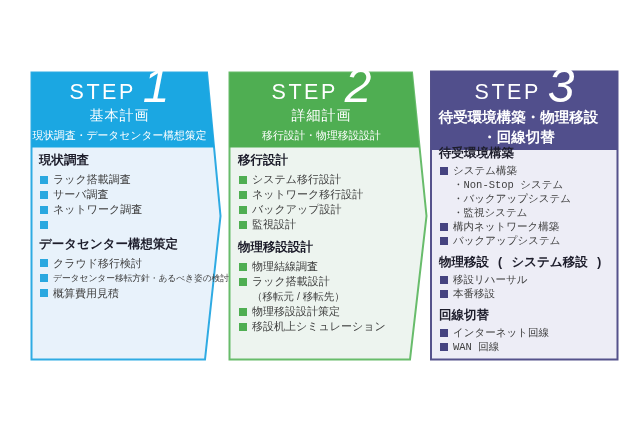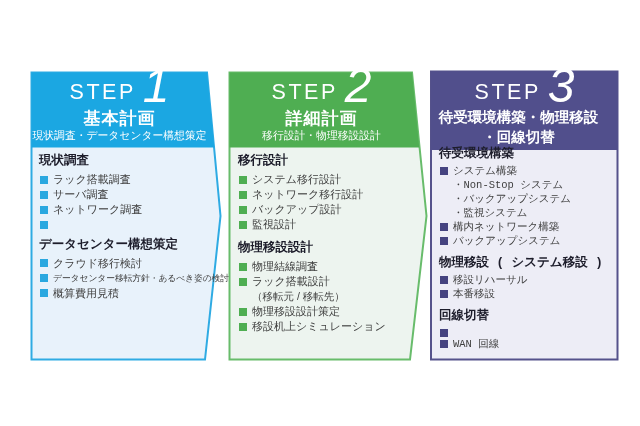--- a/index.html
+++ b/index.html
@@ -17,21 +17,21 @@
   .step-head {
     position:absolute; top:56px; left:0; right:0; height:52px;
     display:flex; align-items:flex-end; justify-content:center;
     color:#ffffff;
   }
   .word { font-size:21.5px; letter-spacing:2.5px; padding-bottom:3px; font-weight:300; }
   .num  { font-size:48px; font-style:italic; line-height:0.92; margin-left:7px; font-weight:300; }
 
   .title {
     position:absolute; top:107px; left:0; right:0; text-align:center;
-    color:#ffffff; font-size:17px; font-weight:bold; letter-spacing:1px;
+    color:#ffffff; font-size:14px; font-weight:normal; letter-spacing:1px;
     white-space:nowrap;
   }
   .subtitle {
     position:absolute; top:129px; left:0; right:0; text-align:center;
     color:#ffffff; font-size:10.8px; white-space:nowrap;
   }
   .title-multi {
     position:absolute; top:108px; left:0; right:12px; text-align:center;
     color:#ffffff; font-size:14.5px; font-weight:bold; line-height:19.5px;
     white-space:nowrap;
@@ -192,20 +192,21 @@
           <span class="bullet" style="background: rgb(69, 67, 128);"></span>
           <span class="item-text">移設リハーサル</span>
         </div>
         <div class="item">
           <span class="bullet" style="background: rgb(69, 67, 128);"></span>
           <span class="item-text">本番移設</span>
         </div>
         <div class="sec-heading">回線切替</div>
         <div class="item">
           <span class="bullet" style="background: rgb(69, 67, 128);"></span>
+          <span class="item-text">インターネット回線</span>
         </div>
         <div class="item">
           <span class="bullet" style="background: rgb(69, 67, 128);"></span>
           <span class="item-text">WAN 回線</span>
         </div>
       </div>
   </div>
 
 </div>
 

